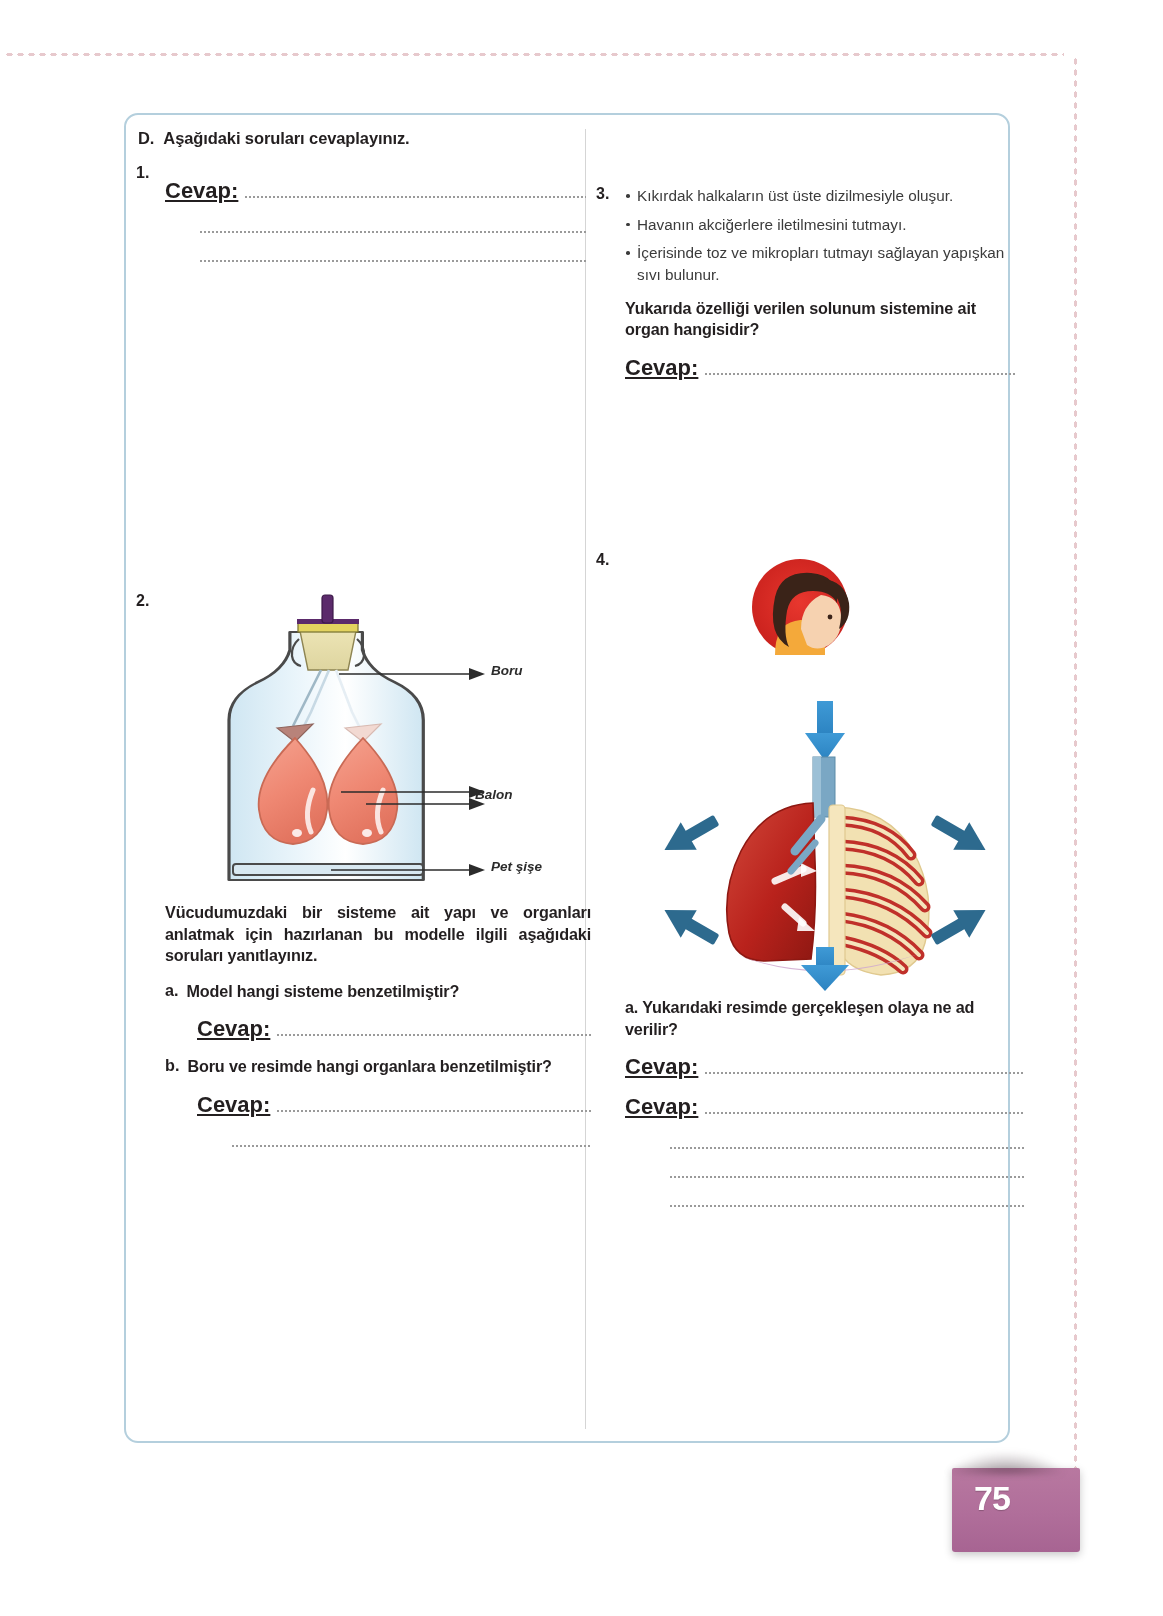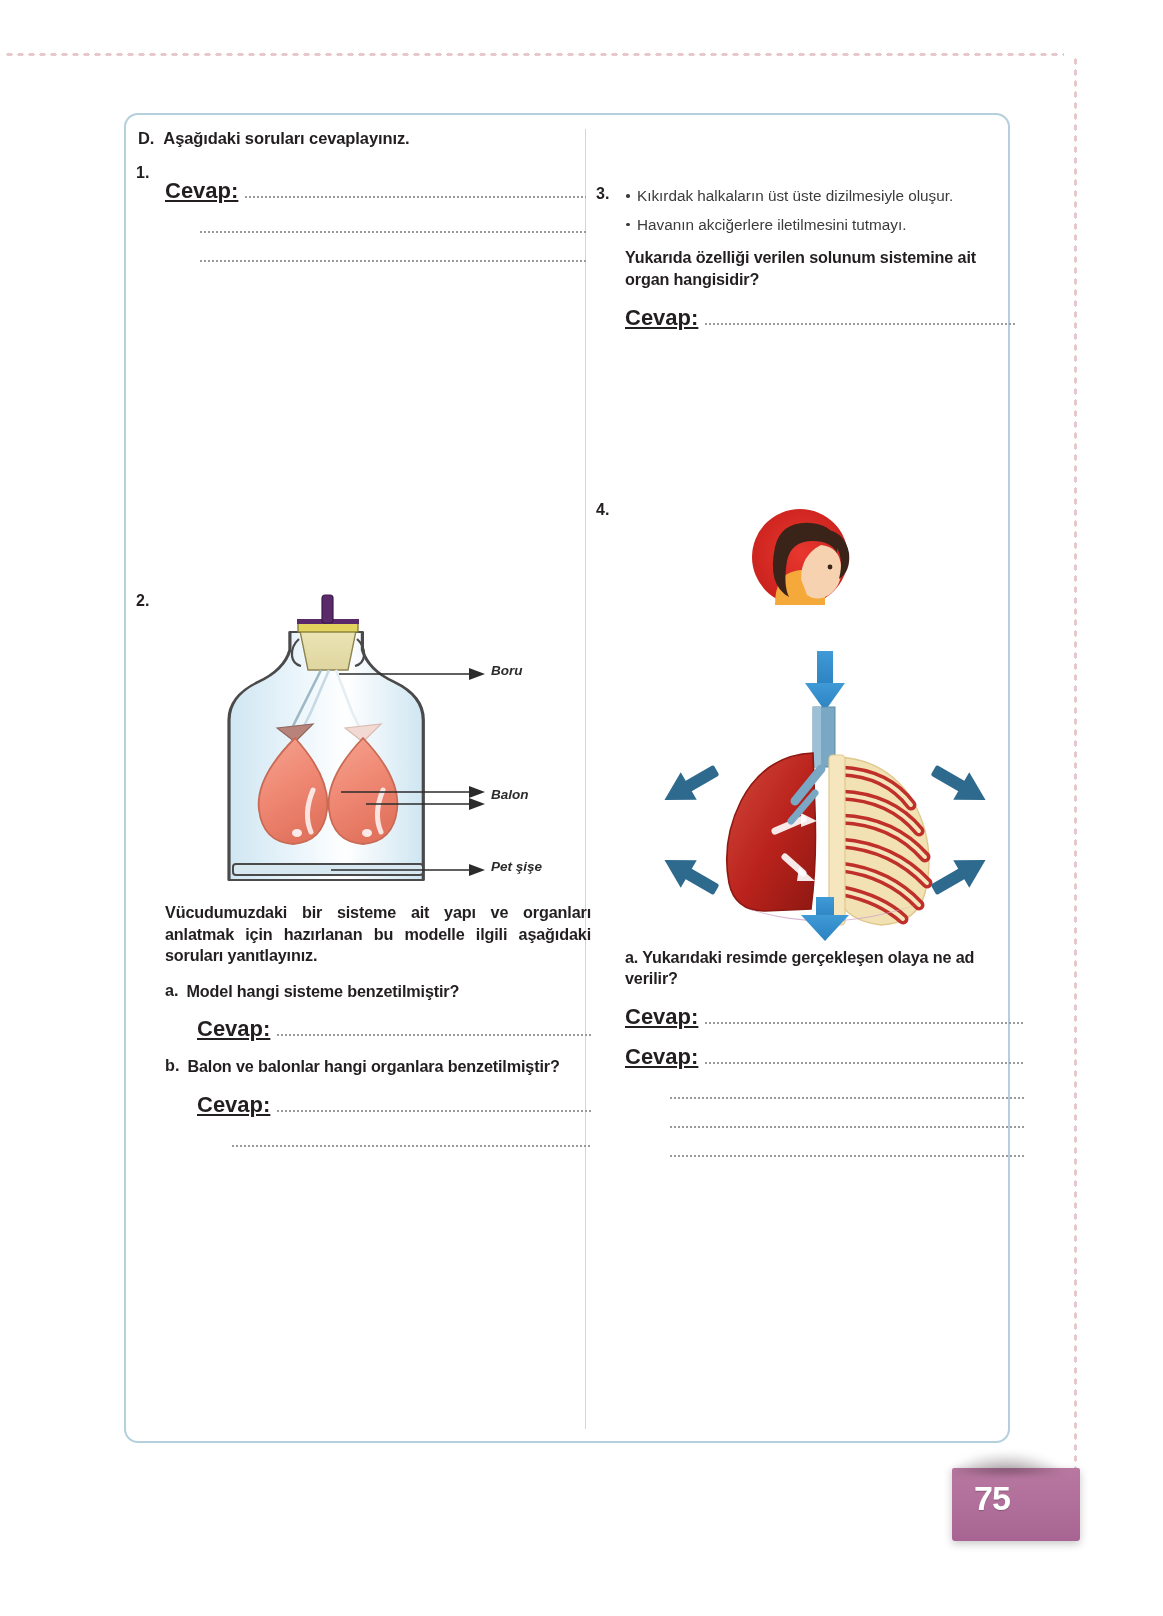--- a/index.html
+++ b/index.html
@@ -169,21 +169,21 @@
     height: 440px;
     margin: 0 auto;
   }
 
   
   .page-ribbon {
     position: absolute;
     left: 952px;
     top: 1468px;
     width: 128px;
-    height: 73px;
+    height: 84px;
     background: linear-gradient(180deg, #b878a0 0%, #b06e9a 55%, #a76492 100%);
     border-radius: 2px 2px 3px 3px;
     box-shadow: 0 3px 9px rgba(0,0,0,0.22);
   }
   .page-ribbon::before {
     content: "";
     position: absolute;
     left: -6px; top: -16px;
     width: 120px; height: 22px;
     background: radial-gradient(ellipse at 50% 120%, rgba(60,40,50,0.55), rgba(255,255,255,0) 72%);
@@ -290,61 +290,62 @@
             </g>
             <g fill="#2b2b2b">
               <polygon points="298,76 314,82 298,88"></polygon>
               <polygon points="298,194 314,200 298,206"></polygon>
               <polygon points="298,206 314,212 298,218"></polygon>
               <polygon points="298,272 314,278 298,284"></polygon>
             </g>
           </svg>
 
           <span class="fig-label" style="left:320px; top:71px;">Boru</span>
-          <span class="fig-label" style="left:320px; top:195px;">Balon</span>
+          <span class="fig-label" style="left:304px; top:195px;">Balon</span>
           <span class="fig-label" style="left:320px; top:267px;">Pet şişe</span>
         </div>
 
         <p class="q-strong" style="margin-top:10px;">Vücudumuzdaki bir sisteme ait yapı ve organları anlatmak için hazırlanan bu modelle ilgili aşağıdaki soruları yanıtlayınız.</p>
 
         <div class="sub-list">
           <div class="sub-row">
             <span class="sub-letter">a.</span>
             <p class="q-strong nojust">Model hangi sisteme benzetilmiştir?</p>
           </div>
           <div class="cevap-row indent-ans">
             <span class="cevap-label">Cevap:</span>
             <span class="dotline"></span>
           </div>
         </div>
 
         <div class="sub-list">
           <div class="sub-row">
             <span class="sub-letter">b.</span>
-            <p class="q-strong nojust">Balon ve balonlar hangi organlara benzetilmiştir?</p>
+            <p class="q-strong nojust">Boru ve resimde hangi organlara benzetilmiştir?</p>
           </div>
           <div class="cevap-row indent-ans">
             <span class="cevap-label">Cevap:</span>
             <span class="dotline"></span>
           </div>
           <div class="dotline solo" style="margin-left:66px;"></div>
         </div>
 
       </div>
     </div>
   </div>
 
   <div class="col-right">
 
     <div class="qrow" style="margin-top:56px;">
       <span class="qnum">3.</span>
       <div class="qbody">
         <ul class="bullets">
           <li>Kıkırdak halkaların üst üste dizilmesiyle oluşur.</li>
           <li>Havanın akciğerlere iletilmesini tutmayı.</li>
+          <li>İçerisinde toz ve mikropları tutmayı sağlayan yapışkan sıvı bulunur.</li>
         </ul>
         <p class="q-strong nojust" style="margin-top:12px;">Yukarıda özelliği verilen solunum sistemine ait organ hangisidir?</p>
         <div class="cevap-row">
           <span class="cevap-label">Cevap:</span>
           <span class="dotline"></span>
         </div>
       </div>
     </div>
 
     <div class="qrow" style="margin-top:170px;">

